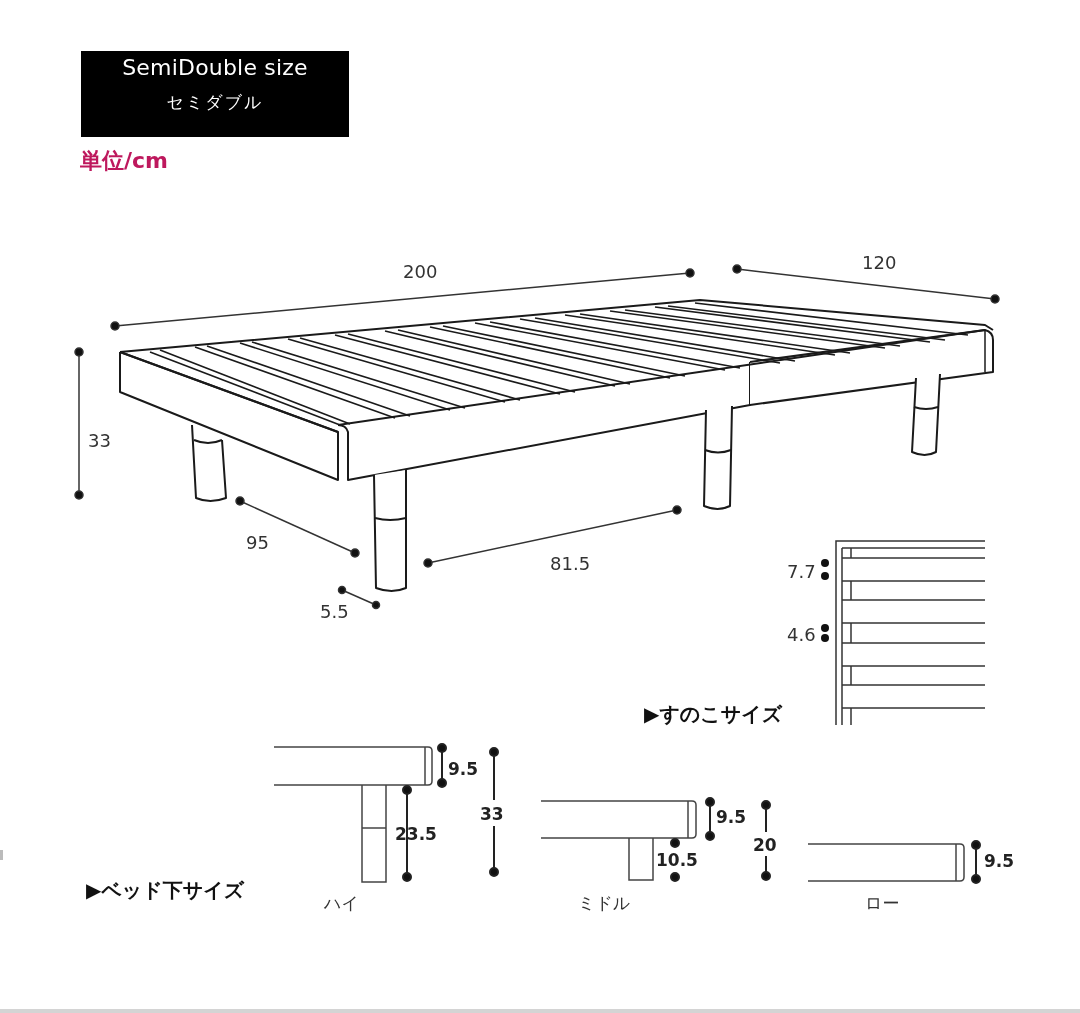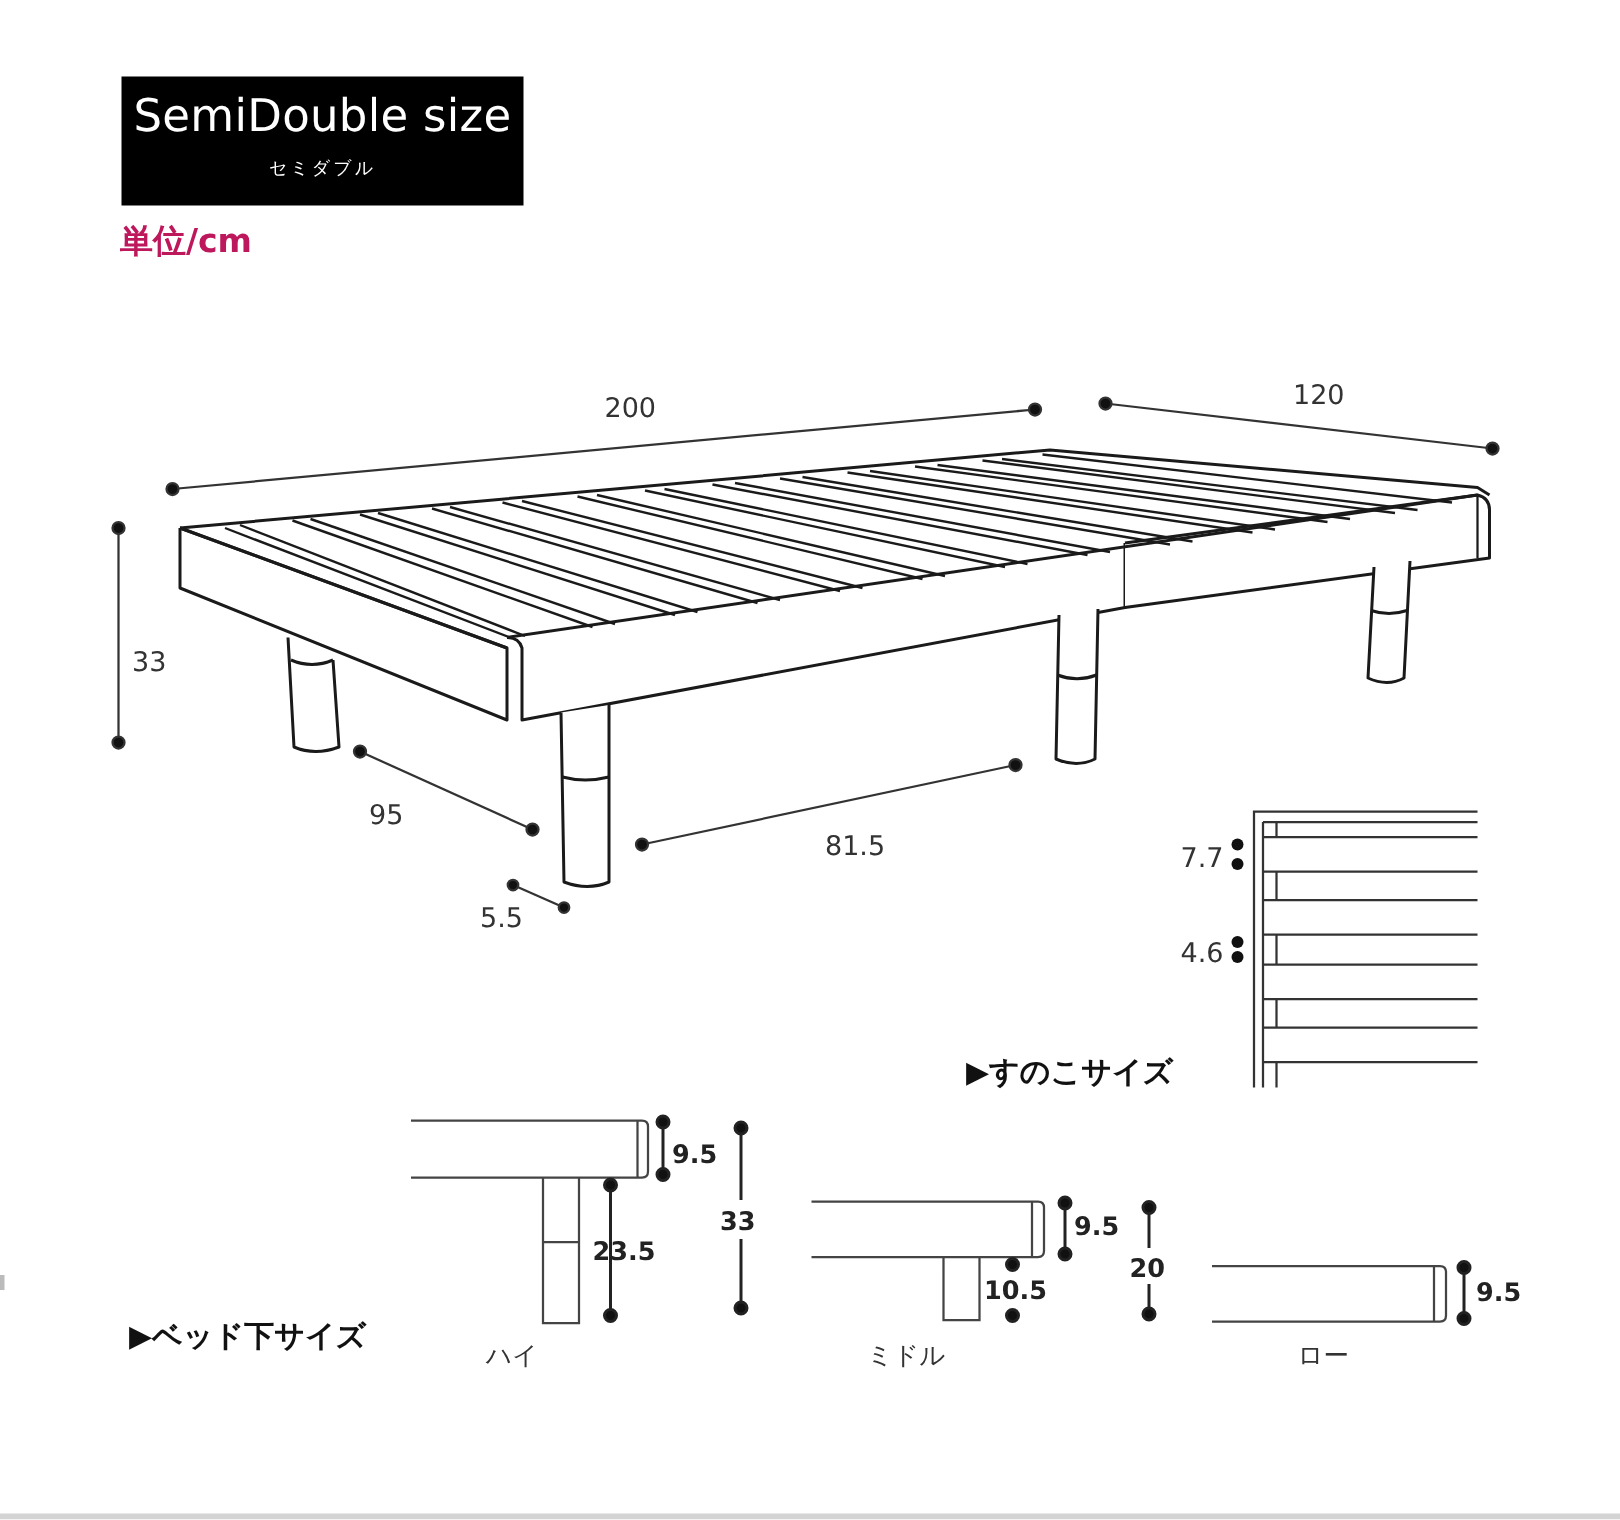--- a/index.html
+++ b/index.html
@@ -1,19 +1,19 @@
 <!DOCTYPE html>
 <html><head>
   <meta charset="utf-8">
   <style>
     html, body { margin: 0; padding: 0; background: #ffffff; }
     body { width: 1080px; height: 1013px; position: relative; overflow: hidden; font-family: "DejaVu Sans", sans-serif; color: #222; }
     .title-box { position: absolute; left: 81px; top: 51px; width: 268px; height: 86px; background: #000; color: #fff; text-align: center; }
-    .title-en { display: block; font-size: 30px; line-height: 34px; margin-top: 10px; letter-spacing: 0.2px; }
-    .title-ja { display: block; font-size: 12px; line-height: 22px; margin-top: 6px; letter-spacing: 2px; }
+    .title-en { display: block; font-size: 22px; line-height: 34px; margin-top: 0; letter-spacing: 0.2px; }
+    .title-ja { display: block; font-size: 17px; line-height: 22px; margin-top: 6px; letter-spacing: 2px; }
     .unit { position: absolute; left: 80px; top: 146px; font-size: 22px; font-weight: bold; color: #be185d; }
     svg.diagram { position: absolute; left: 0; top: 0; }
     .dim { font-family: "DejaVu Sans", sans-serif; font-size: 18px; fill: #333; }
     .dim-b { font-family: "DejaVu Sans", sans-serif; font-size: 17px; font-weight: bold; fill: #222; }
     .lbl { font-family: "DejaVu Sans", sans-serif; font-size: 17px; fill: #333; }
     .section-lbl { font-family: "DejaVu Sans", sans-serif; font-size: 20px; font-weight: bold; fill: #111; }
     .bottom-line { position: absolute; left: 0; top: 1009px; width: 1080px; height: 4px; background: #d4d4d4; }
     .edge-mark { position: absolute; left: 0; top: 850px; width: 3px; height: 10px; background: #bbb; }
   </style>
 </head>

